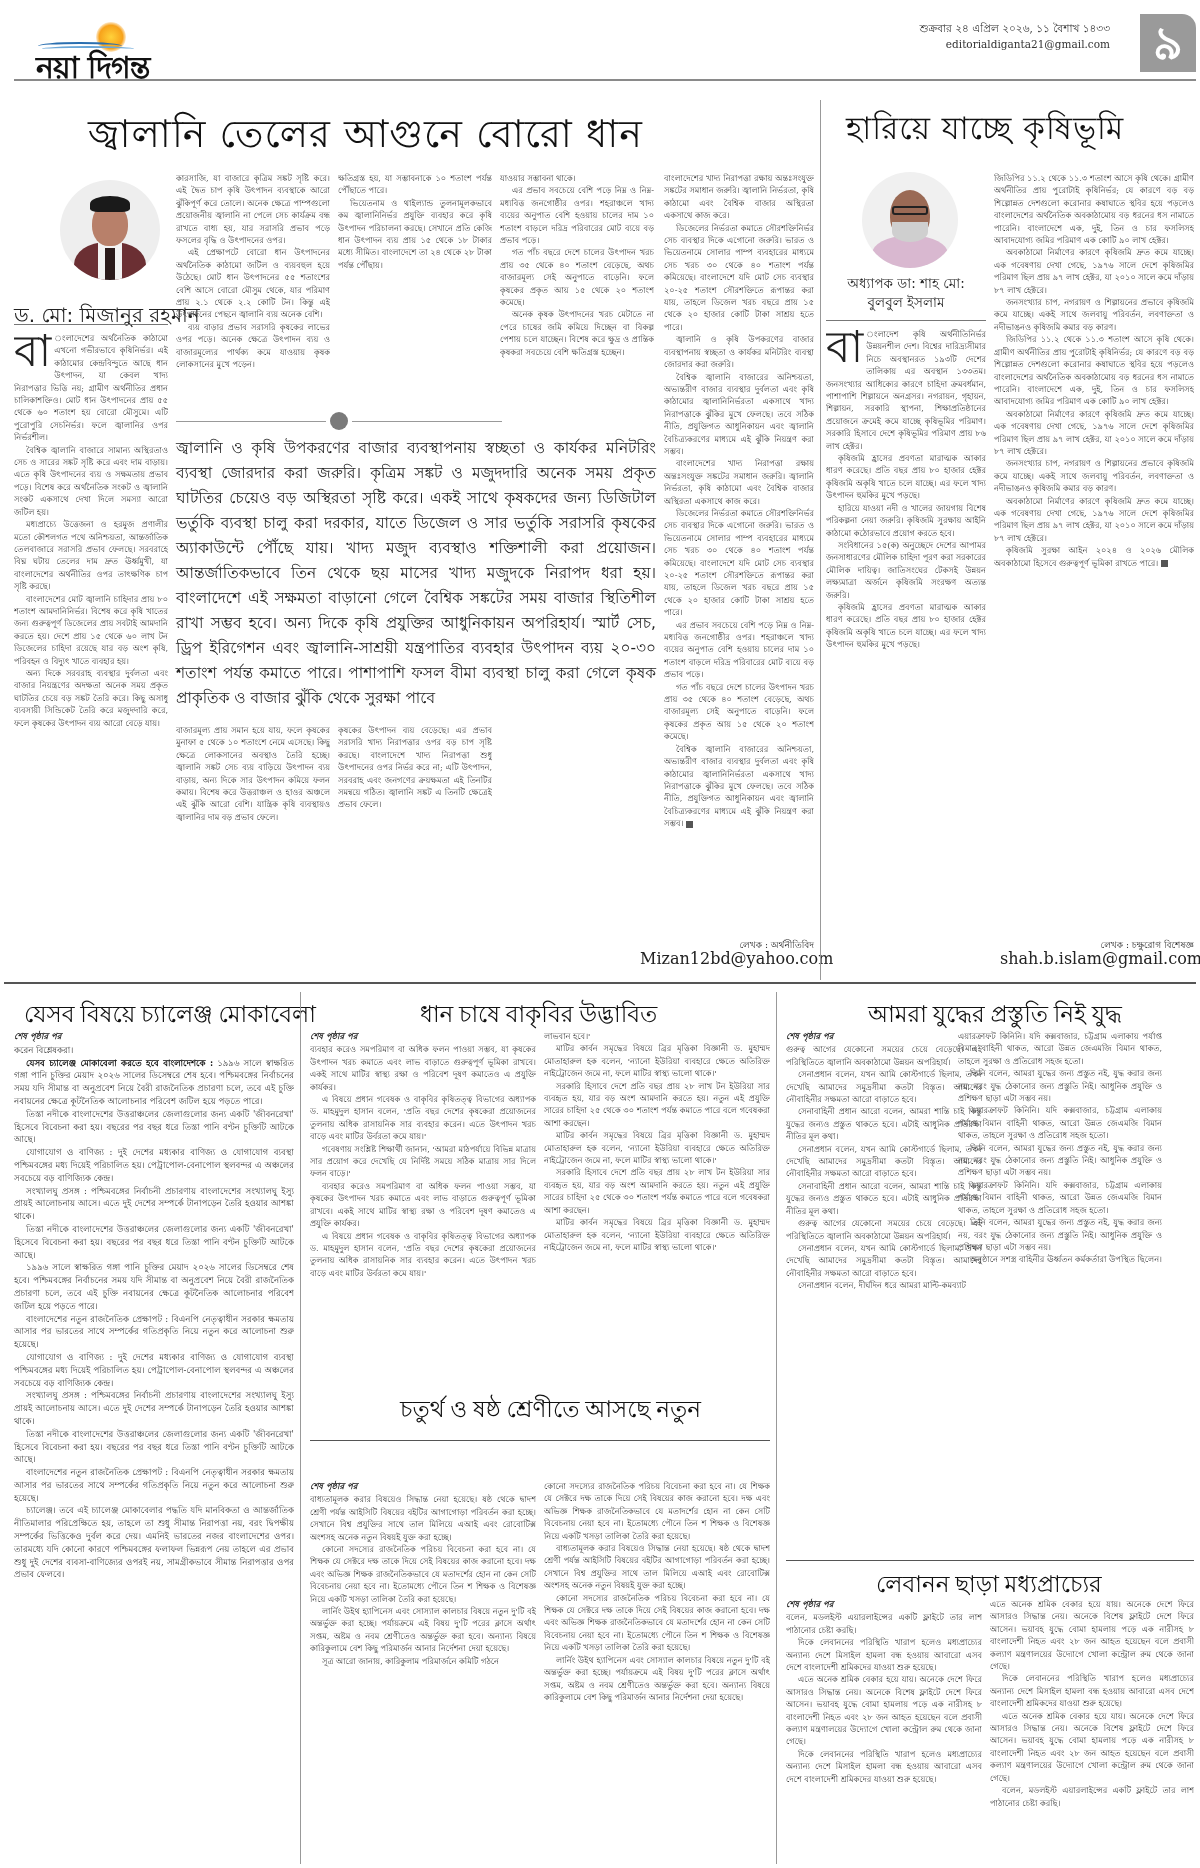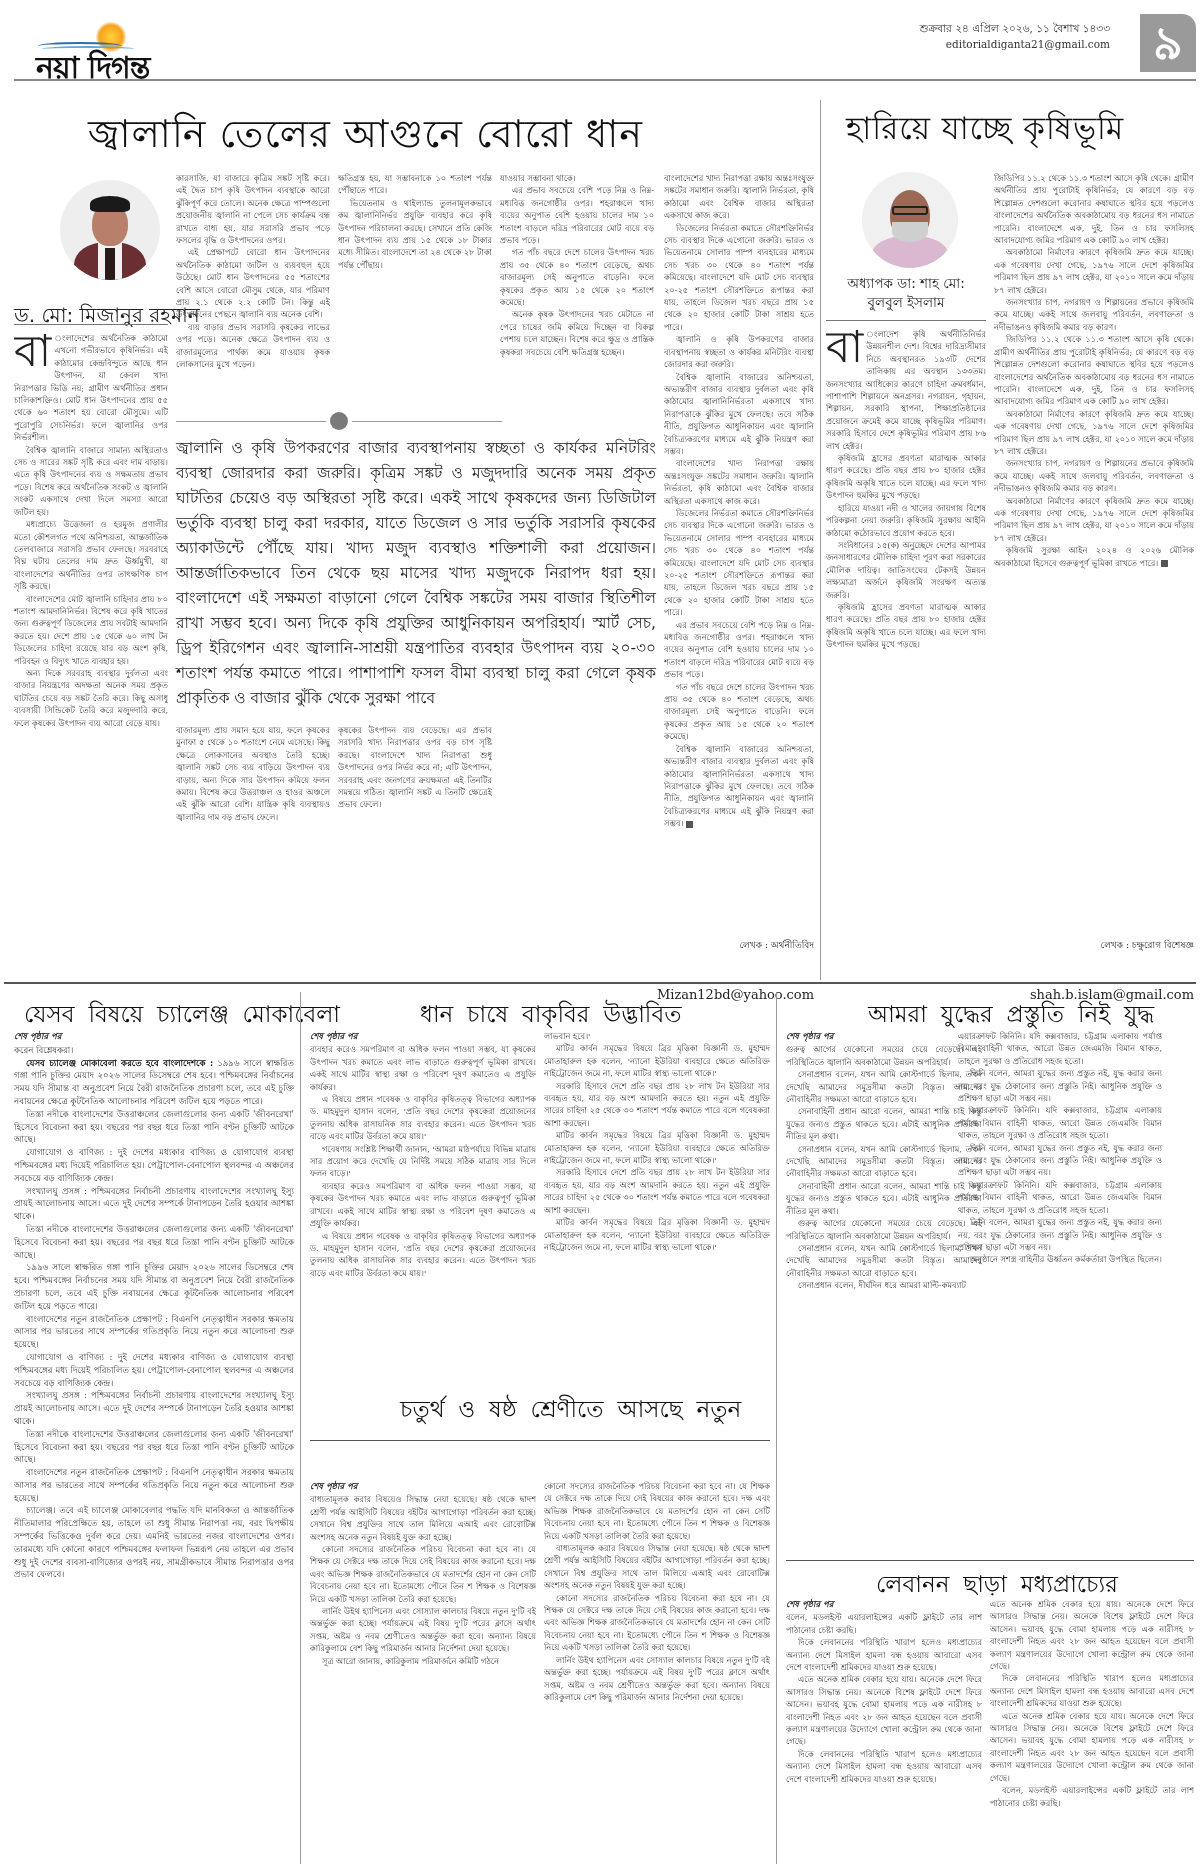--- a/index.html
+++ b/index.html
@@ -32,24 +32,24 @@
   .rule { position: absolute; height: 1px; background: #777; }
   .vrule { position: absolute; width: 1px; background: #999; }
   .dropcap { float: left; font-family: "DejaVu Sans", sans-serif; font-size: 44px; line-height: 38px; margin: 0 3px 0 0; color: #222; }
 
   .pullquote { position: absolute; font-family: "DejaVu Sans", sans-serif; font-size: 15.4px; line-height: 25px; color: #222; text-align: justify; }
   .pq-dot { position: absolute; width: 18px; height: 18px; border-radius: 50%; background: #7a7a7a; }
   .pq-line { position: absolute; height: 1px; background: #999; }
 
   .sig { position: absolute; font-size: 10px; text-align: right; color: #222; line-height: 14px; }
   .sig .role { font-size: 9px; }
-  .sig .email { font-size: 13px; margin-top: 36px; }
+  .sig .email { font-size: 16px; }
 
   .kicker { font-style: italic; font-weight: bold; font-size: 8.4px; color: #222; display: block; margin-bottom: 1px; }
-  .sec-headline { position: absolute; font-family: Liberation Mono, monospace; font-weight: 400; font-size: 23px; color: #111; white-space: nowrap; }
+  .sec-headline { position: absolute; font-family: Liberation Serif, serif; font-weight: 400; font-size: 23px; color: #111; white-space: nowrap; }
   .big-rule { position: absolute; left: 4px; right: 4px; height: 2px; background: #555; }
   .end-mark { display: inline-block; width: 7px; height: 7px; background: #555; vertical-align: middle; }
 </style>
 </head>
 <body>
 
 <div class="masthead">
   <div class="logo">
     <div class="sun"></div>
     <div class="wave"></div>

